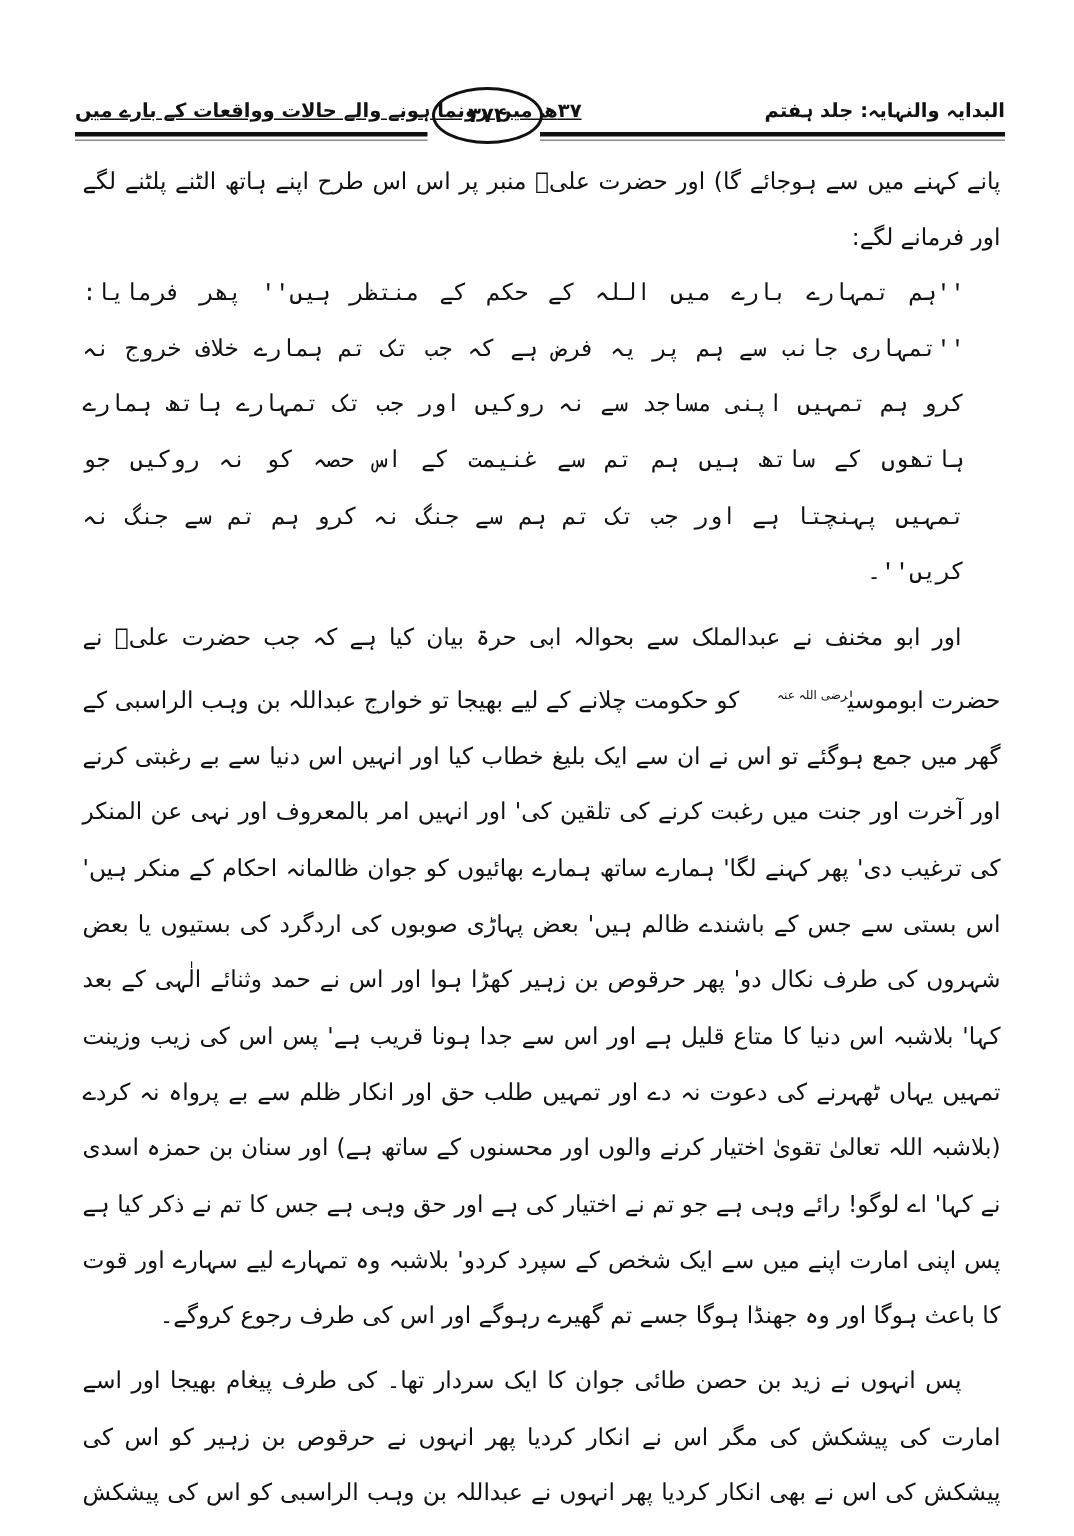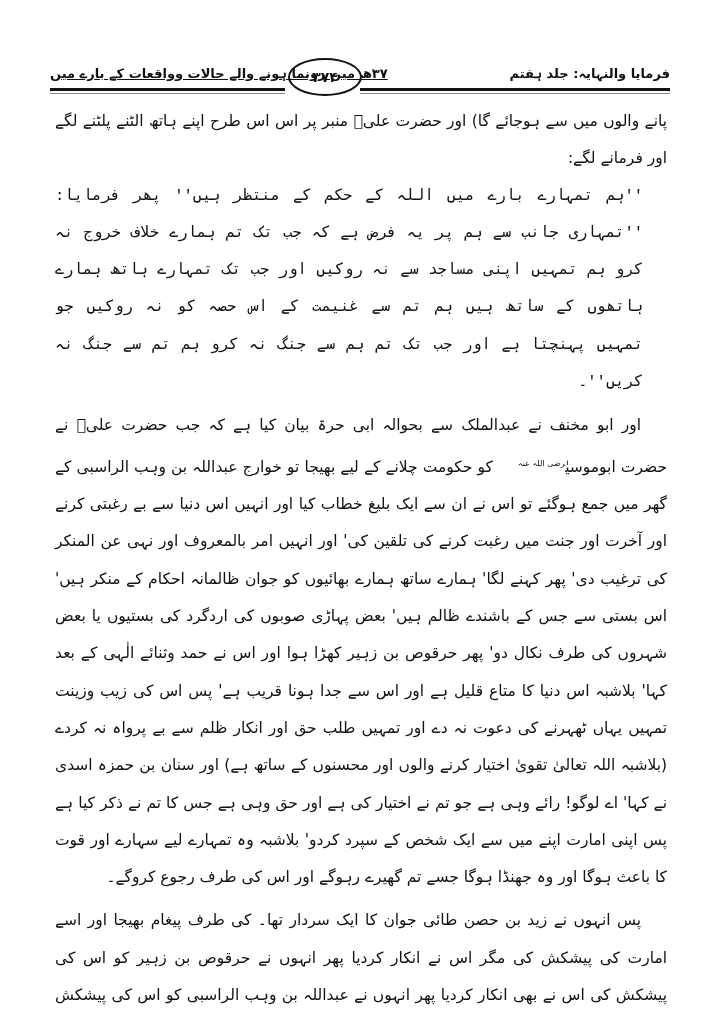--- a/index.html
+++ b/index.html
@@ -27,31 +27,31 @@
   .quote { padding-right: 24px; font-family: Liberation Mono, monospace; }
   .honorific { font-size: 8px; vertical-align: super; margin-left: 20px; }
   .gap { height: 6px; }
 </style>
 </head>
 <body>
 
 <div class="page">
 
   <div class="header">
-    <span class="title-right">فرمایا والنہایہ: جلد ہفتم</span>
+    <span class="title-right">البدایہ والنہایہ: جلد ہفتم</span>
     <div class="rule-right"></div>
     <div class="rule-right2"></div>
     <div class="page-oval">۳۷۴</div>
     <div class="rule-left"></div>
     <div class="rule-left2"></div>
     <span class="title-left">۳۷ھ میں رونما ہونے والے حالات وواقعات کے بارے میں</span>
   </div>
 
   <div class="body-text">
-    <p>پانے والوں میں سے ہوجائے گا) اور حضرت علیؓ منبر پر اس اس طرح اپنے ہاتھ الٹنے پلٹنے لگے اور فرمانے لگے:</p>
+    <p>پانے کہنے میں سے ہوجائے گا) اور حضرت علیؓ منبر پر اس اس طرح اپنے ہاتھ الٹنے پلٹنے لگے اور فرمانے لگے:</p>
     <p class="quote">''ہم تمہارے بارے میں اللہ کے حکم کے منتظر ہیں'' پھر فرمایا: ''تمہاری جانب سے ہم پر یہ فرض ہے کہ جب تک تم ہمارے خلاف خروج نہ کرو ہم تمہیں اپنی مساجد سے نہ روکیں اور جب تک تمہارے ہاتھ ہمارے ہاتھوں کے ساتھ ہیں ہم تم سے غنیمت کے اس حصہ کو نہ روکیں جو تمہیں پہنچتا ہے اور جب تک تم ہم سے جنگ نہ کرو ہم تم سے جنگ نہ کریں''۔</p>
     <div class="gap"></div>
     <p class="para-indent"><span>اور ابو مخنف نے عبدالملک سے بحوالہ ابی حرۃ بیان کیا ہے کہ جب حضرت علیؓ نے حضرت ابوموسیٰ</span><span class="honorific">رضی اللہ عنہ</span><span> کو حکومت چلانے کے لیے بھیجا تو خوارج عبداللہ بن وہب الراسبی کے گھر میں جمع ہوگئے تو اس نے ان سے ایک بلیغ خطاب کیا اور انہیں اس دنیا سے بے رغبتی کرنے اور آخرت اور جنت میں رغبت کرنے کی تلقین کی' اور انہیں امر بالمعروف اور نہی عن المنکر کی ترغیب دی' پھر کہنے لگا' ہمارے ساتھ ہمارے بھائیوں کو جوان ظالمانہ احکام کے منکر ہیں' اس بستی سے جس کے باشندے ظالم ہیں' بعض پہاڑی صوبوں کی اردگرد کی بستیوں یا بعض شہروں کی طرف نکال دو' پھر حرقوص بن زہیر کھڑا ہوا اور اس نے حمد وثنائے الٰہی کے بعد کہا' بلاشبہ اس دنیا کا متاع قلیل ہے اور اس سے جدا ہونا قریب ہے' پس اس کی زیب وزینت تمہیں یہاں ٹھہرنے کی دعوت نہ دے اور تمہیں طلب حق اور انکار ظلم سے بے پرواہ نہ کردے (بلاشبہ اللہ تعالیٰ تقویٰ اختیار کرنے والوں اور محسنوں کے ساتھ ہے) اور سنان بن حمزہ اسدی نے کہا' اے لوگو! رائے وہی ہے جو تم نے اختیار کی ہے اور حق وہی ہے جس کا تم نے ذکر کیا ہے پس اپنی امارت اپنے میں سے ایک شخص کے سپرد کردو' بلاشبہ وہ تمہارے لیے سہارے اور قوت کا باعث ہوگا اور وہ جھنڈا ہوگا جسے تم گھیرے رہوگے اور اس کی طرف رجوع کروگے۔</span></p>
     <div class="gap"></div>
     <p class="para-indent">پس انہوں نے زید بن حصن طائی جوان کا ایک سردار تھا۔ کی طرف پیغام بھیجا اور اسے امارت کی پیشکش کی مگر اس نے انکار کردیا پھر انہوں نے حرقوص بن زہیر کو اس کی پیشکش کی اس نے بھی انکار کردیا پھر انہوں نے عبداللہ بن وہب الراسبی کو اس کی پیشکش کی تو اس نے اسے قبول کرلیا اور کہا خدا کی قسم میں اسے دنیا کی رغبت کی وجہ سے قبول نہیں کروں گا اور نہ اسے موت کے خوف کی وجہ سے چھوڑ دوں گا نیز وہ زید بن حصن الطائی السنبسی کے گھر میں اکٹھے ہوئے تو اس نے ان سے خطاب کیا اور انہیں امر بالمعروف اور نہی عن المنکر کی ترغیب دی اور انہیں قرآن کی آیات پڑھ کر سنائیں جن میں یہ آیات بھی شامل تھیں:</p>
 
   </div>
 
 </div>
 

